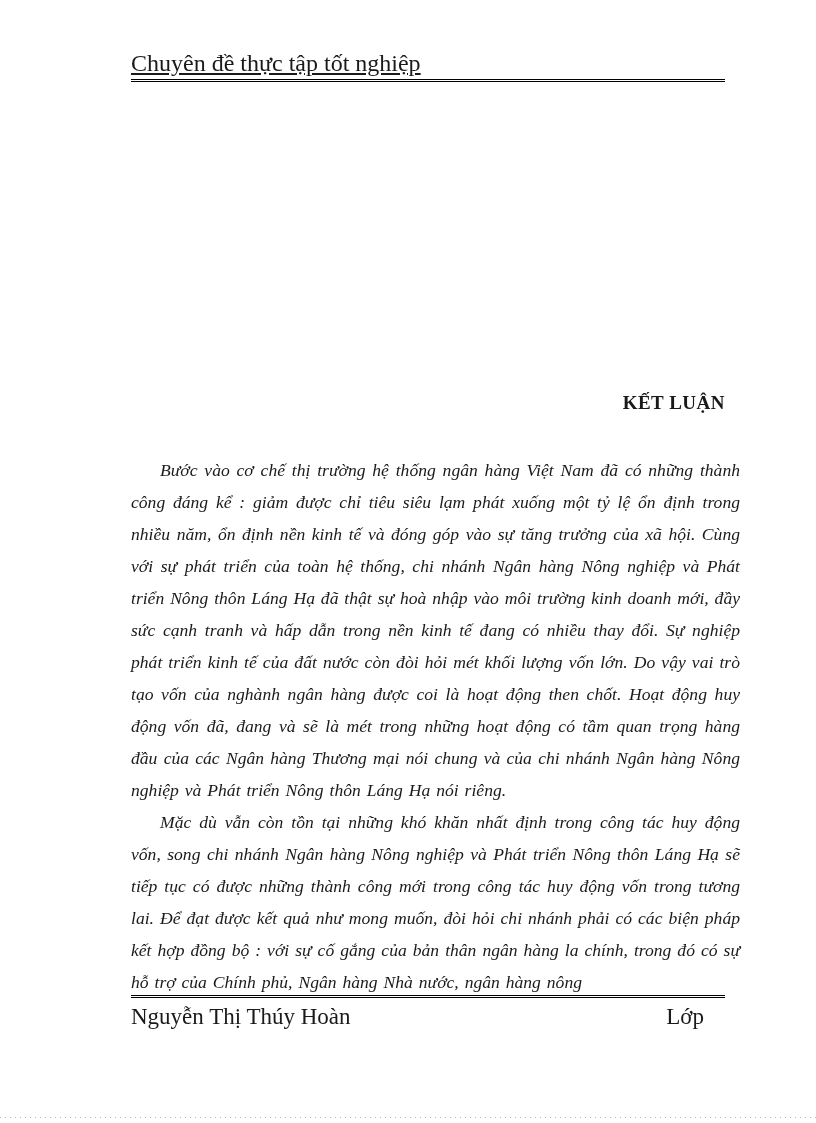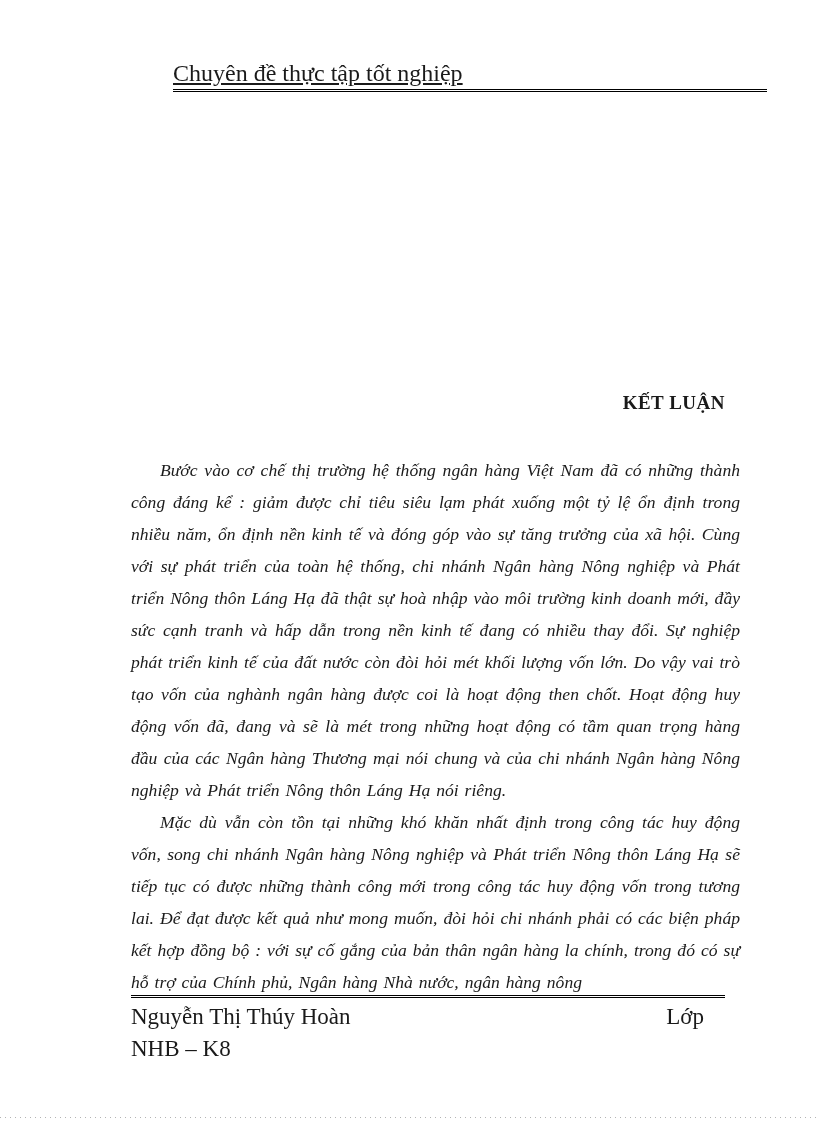--- a/index.html
+++ b/index.html
@@ -14,28 +14,27 @@
     background: #ffffff;
     overflow: hidden;
     font-family: "Liberation Serif", "DejaVu Serif", serif;
     color: #1a1a1a;
   }
 
   
   .running-head {
     position: absolute;
     left: 131px;
-    top: 58px;
+    top: 48px;
     width: 594px;
     border-bottom: 3px double #000000;
     padding-bottom: 1px;
     font-size: 24px;
     line-height: 30px;
     white-space: nowrap;
-    margin-left: 42px;
   }
   .running-head .head-text {
     text-decoration: underline;
   }
 
   
   .doc-title {
     position: absolute;
     left: 131px;
     top: 392px;
@@ -113,18 +112,17 @@
   <div class="body-block">
     <p>Bước vào cơ chế thị trường hệ thống ngân hàng Việt Nam đã có những thành công đáng kể : giảm được chỉ tiêu siêu lạm phát xuống một tỷ lệ ổn định trong nhiều năm, ổn định nền kinh tế và đóng góp vào sự tăng trưởng của xã hội. Cùng với sự phát triển của toàn hệ thống, chi nhánh Ngân hàng Nông nghiệp và Phát triển Nông thôn Láng Hạ đã thật sự hoà nhập vào môi trường kinh doanh mới, đầy sức cạnh tranh và hấp dẫn trong nền kinh tế đang có nhiều thay đổi. Sự nghiệp phát triển kinh tế của đất nước còn đòi hỏi mét khối lượng vốn lớn. Do vậy vai trò tạo vốn của nghành ngân hàng được coi là hoạt động then chốt. Hoạt động huy động vốn đã, đang và sẽ là mét trong những hoạt động có tầm quan trọng hàng đầu của các Ngân hàng Thương mại nói chung và của chi nhánh Ngân hàng Nông nghiệp và Phát triển Nông thôn Láng Hạ nói riêng.</p>
     <p>Mặc dù vẫn còn tồn tại những khó khăn nhất định trong công tác huy động vốn, song chi nhánh Ngân hàng Nông nghiệp và Phát triển Nông thôn Láng Hạ sẽ tiếp tục có được những thành công mới trong công tác huy động vốn trong tương lai. Để đạt được kết quả như mong muốn, đòi hỏi chi nhánh phải có các biện pháp kết hợp đồng bộ : với sự cố gắng của bản thân ngân hàng la chính, trong đó có sự hỗ trợ của Chính phủ, Ngân hàng Nhà nước, ngân hàng nông</p>
   </div>
 
   <div class="footer">
     <div class="footer-line1">
       <span>Nguyễn Thị Thúy Hoàn</span>
       <span class="footer-class-label">Lớp</span>
     </div>
-    <div>NHB – K8</div>
   </div>
 
   <div class="bottom-dotted"></div>
 
 </div>
 
 </body></html>

